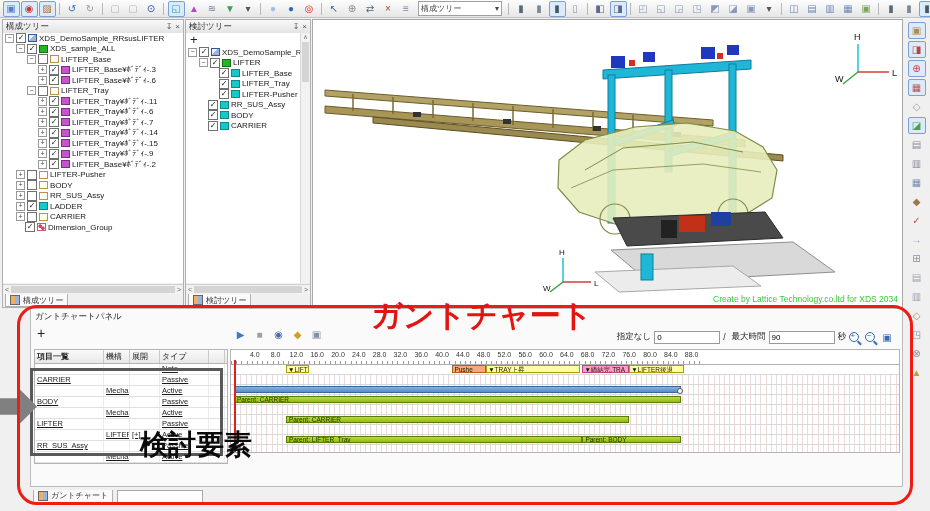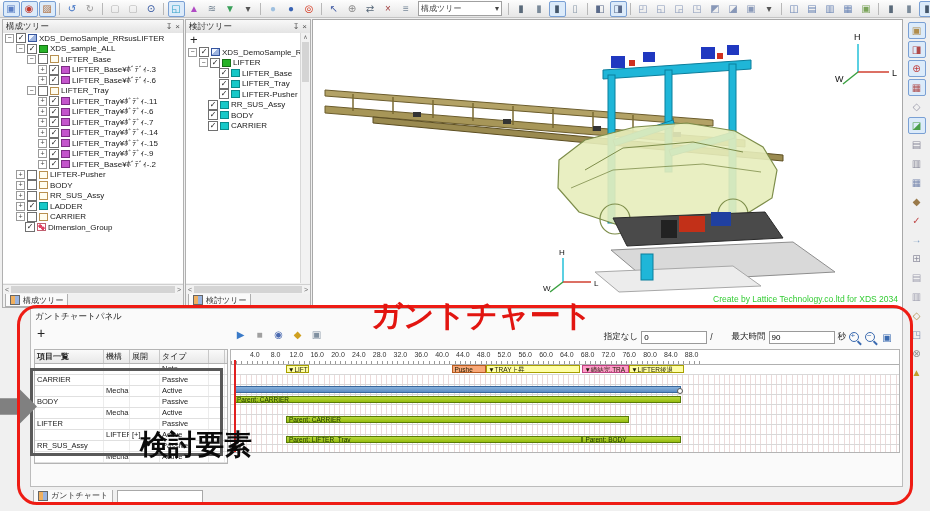--- a/index.html
+++ b/index.html
@@ -75,21 +75,21 @@
   .mag::after{content:"";position:absolute;width:5px;height:1.5px;background:#3a6ab0;right:-4px;bottom:-2px;transform:rotate(45deg);}
   .mag.plus::before{content:"+";position:absolute;left:0.5px;top:-2.5px;font-size:8px;color:#3a6ab0;}
   .mag.minus::before{content:"−";position:absolute;left:1px;top:-2.5px;font-size:8px;color:#3a6ab0;}
 
   
   #gtable{position:absolute;left:3px;top:40px;width:194px;background:#fff;border:1px solid #b4b4b4;box-sizing:border-box;}
   .g-hrow{display:flex;height:13px;background:linear-gradient(#fafafa,#e8e8e8);border-bottom:1px solid #b4b4b4;}
   .g-hcell{font-size:8px;color:#222;padding:1px 2px 0;border-right:1px solid #c8c8c8;box-sizing:border-box;overflow:hidden;}
   .g-row{display:flex;height:10px;border-bottom:1px solid #e0e0e0;}
   .g-cell{font-size:7.5px;line-height:10px;color:#1a1a1a;padding:0 2px;border-right:1px solid #ececec;
-    box-sizing:border-box;overflow:hidden;white-space:nowrap;}
+    box-sizing:border-box;overflow:hidden;white-space:nowrap;text-decoration:underline;}
 
   
   #gchart{position:absolute;left:199px;top:40px;width:670px;height:104px;background:#fff;border:1px solid #b4b4b4;
     box-sizing:border-box;overflow:hidden;}
   #gruler{position:relative;height:14px;border-bottom:1px solid #b0b0b0;background:#fff;}
   .rnum{position:absolute;top:1px;width:24px;text-align:center;font-size:7px;color:#333;}
   #rticks{position:absolute;left:0;bottom:0;height:3px;width:470px;
     background:repeating-linear-gradient(90deg,#999 0 1px,transparent 1px 5.2px);}
   #grows{position:relative;}
   .grow{position:relative;height:10px;border-bottom:1px solid #d8d8d8;box-sizing:border-box;}
@@ -532,21 +532,21 @@
       <span class="ticon" style="color:#3a7ac8">▶</span>
       <span class="ticon" style="color:#a0a0a0">■</span>
       <span class="ticon" style="color:#4a6ab0">◉</span>
       <span class="ticon" style="color:#d0a020">◆</span>
       <span class="ticon" style="color:#8090a0">▣</span>
     </div>
     <div id="time-controls">
       <span>指定なし</span>
       <input value="0" style="">
       <span>/</span>
-      <span style="margin-left:19px">最大時間</span>
+      <span style="margin-left:6px">最大時間</span>
       <input value="90" style="">
       <span>秒</span>
       <span class="mag plus"></span>
       <span class="mag minus"></span>
       <span class="ticon" style="color:#3a6ab0">▣</span>
     </div>
     <div id="gtable">
         <div class="g-hrow">
           <span class="g-hcell" style="width: 69px; font-weight: bold;">項目一覧</span>
           <span class="g-hcell" style="width: 26px;">機構</span>

